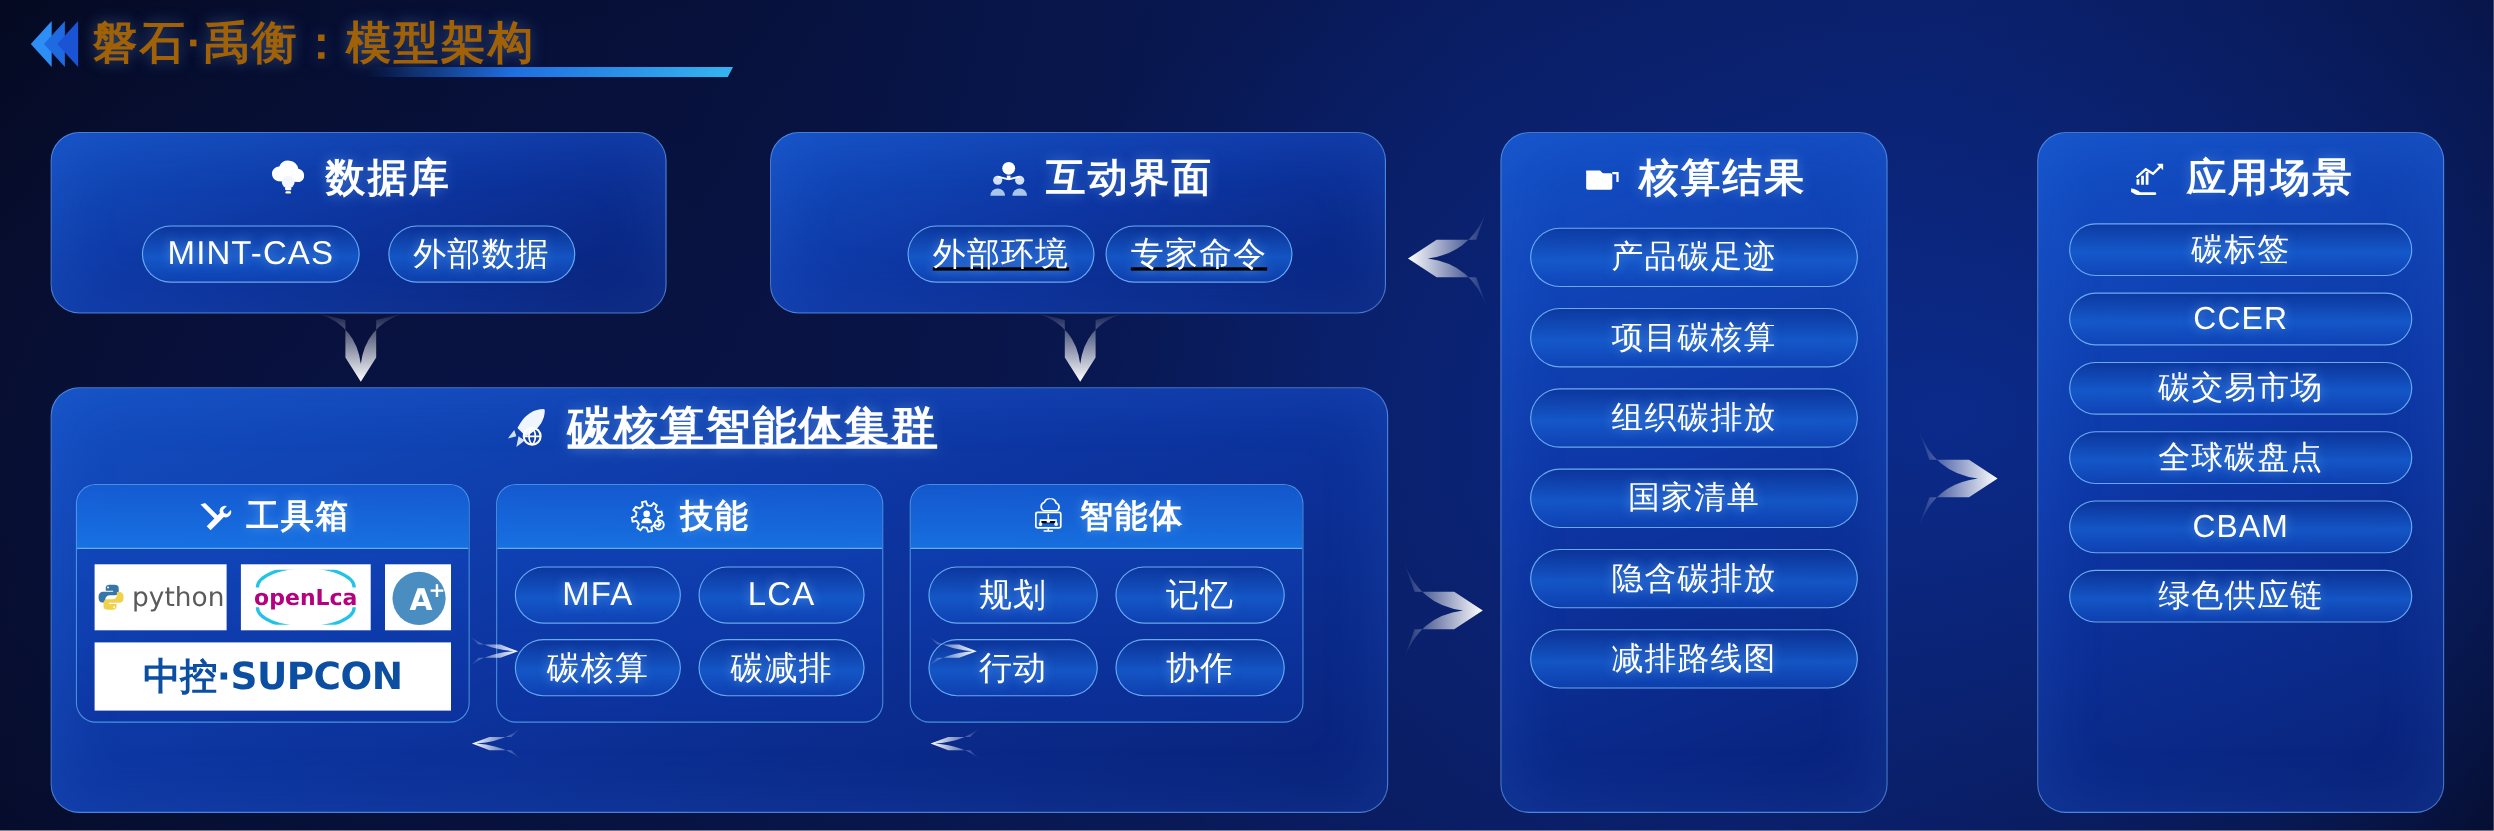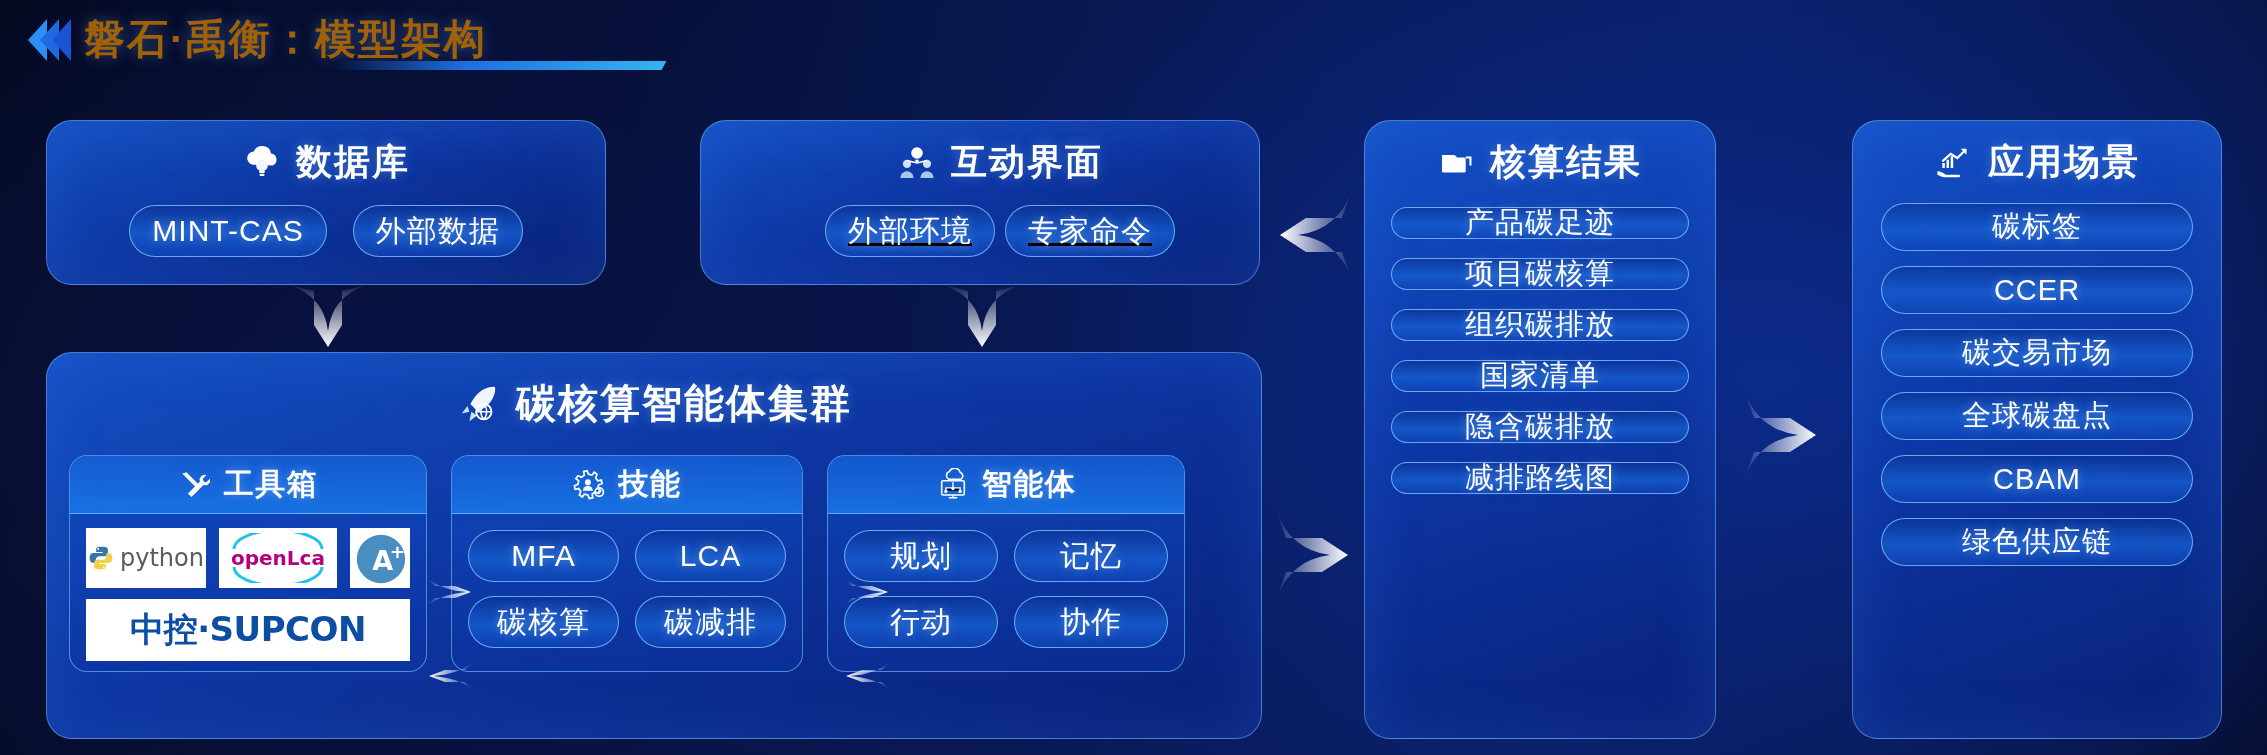--- a/index.html
+++ b/index.html
@@ -91,21 +91,21 @@
   
   #card-ui { left: 700px; top: 120px; width: 560px; height: 165px; padding-left: 40px; }
   #card-ui .card-head { margin-top: 17px; }
   #card-ui .pill-row {
     display: flex; gap: 10px; justify-content: center; margin-top: 18px; text-decoration: underline;
   }
   #card-ui .pill { height: 52px; padding: 0 22px; }
 
   
   #card-main { left: 46px; top: 352px; width: 1216px; height: 387px; }
-  #card-main .card-head { margin-top: 23px; }
+  #card-main .card-head { margin-top: 8px; text-decoration: underline; }
   #card-main .card-title { font-size: 40px; }
   .sub-row {
     display: flex; gap: 24px; padding: 16px 22px; margin-top: 8px;
   }
   .subcard {
     border: 1.3px solid rgba(110,200,255,0.6);
     border-radius: 18px;
     background: linear-gradient(180deg, rgba(18,78,200,0.55) 0%, rgba(12,50,160,0.5) 100%);
     overflow: hidden;
     position: relative;
@@ -149,21 +149,21 @@
   .pill-grid {
     display: grid; grid-template-columns: 1fr 1fr;
     gap: 14px 16px; padding: 16px 16px;
   }
   .pill-grid .pill { height: 52px; font-size: 30px; }
 
   
   #card-results { left: 1364px; top: 120px; width: 352px; height: 619px; }
   #card-results .card-head { margin-top: 17px; }
   .stack { display: flex; flex-direction: column; gap: 19px; padding: 20px 26px 0; }
-  .stack .pill { height: 32px; font-size: 29px; }
+  .stack .pill { height: 54px; font-size: 29px; }
 
   
   #card-scenes { left: 1852px; top: 120px; width: 370px; height: 619px; }
   #card-scenes .card-head { margin-top: 17px; }
   #card-scenes .stack { gap: 15px; padding: 16px 28px 0; }
   #card-scenes .stack .pill { height: 48px; font-size: 29px; }
 
   
   .arrow { position: absolute; }
 </style>

